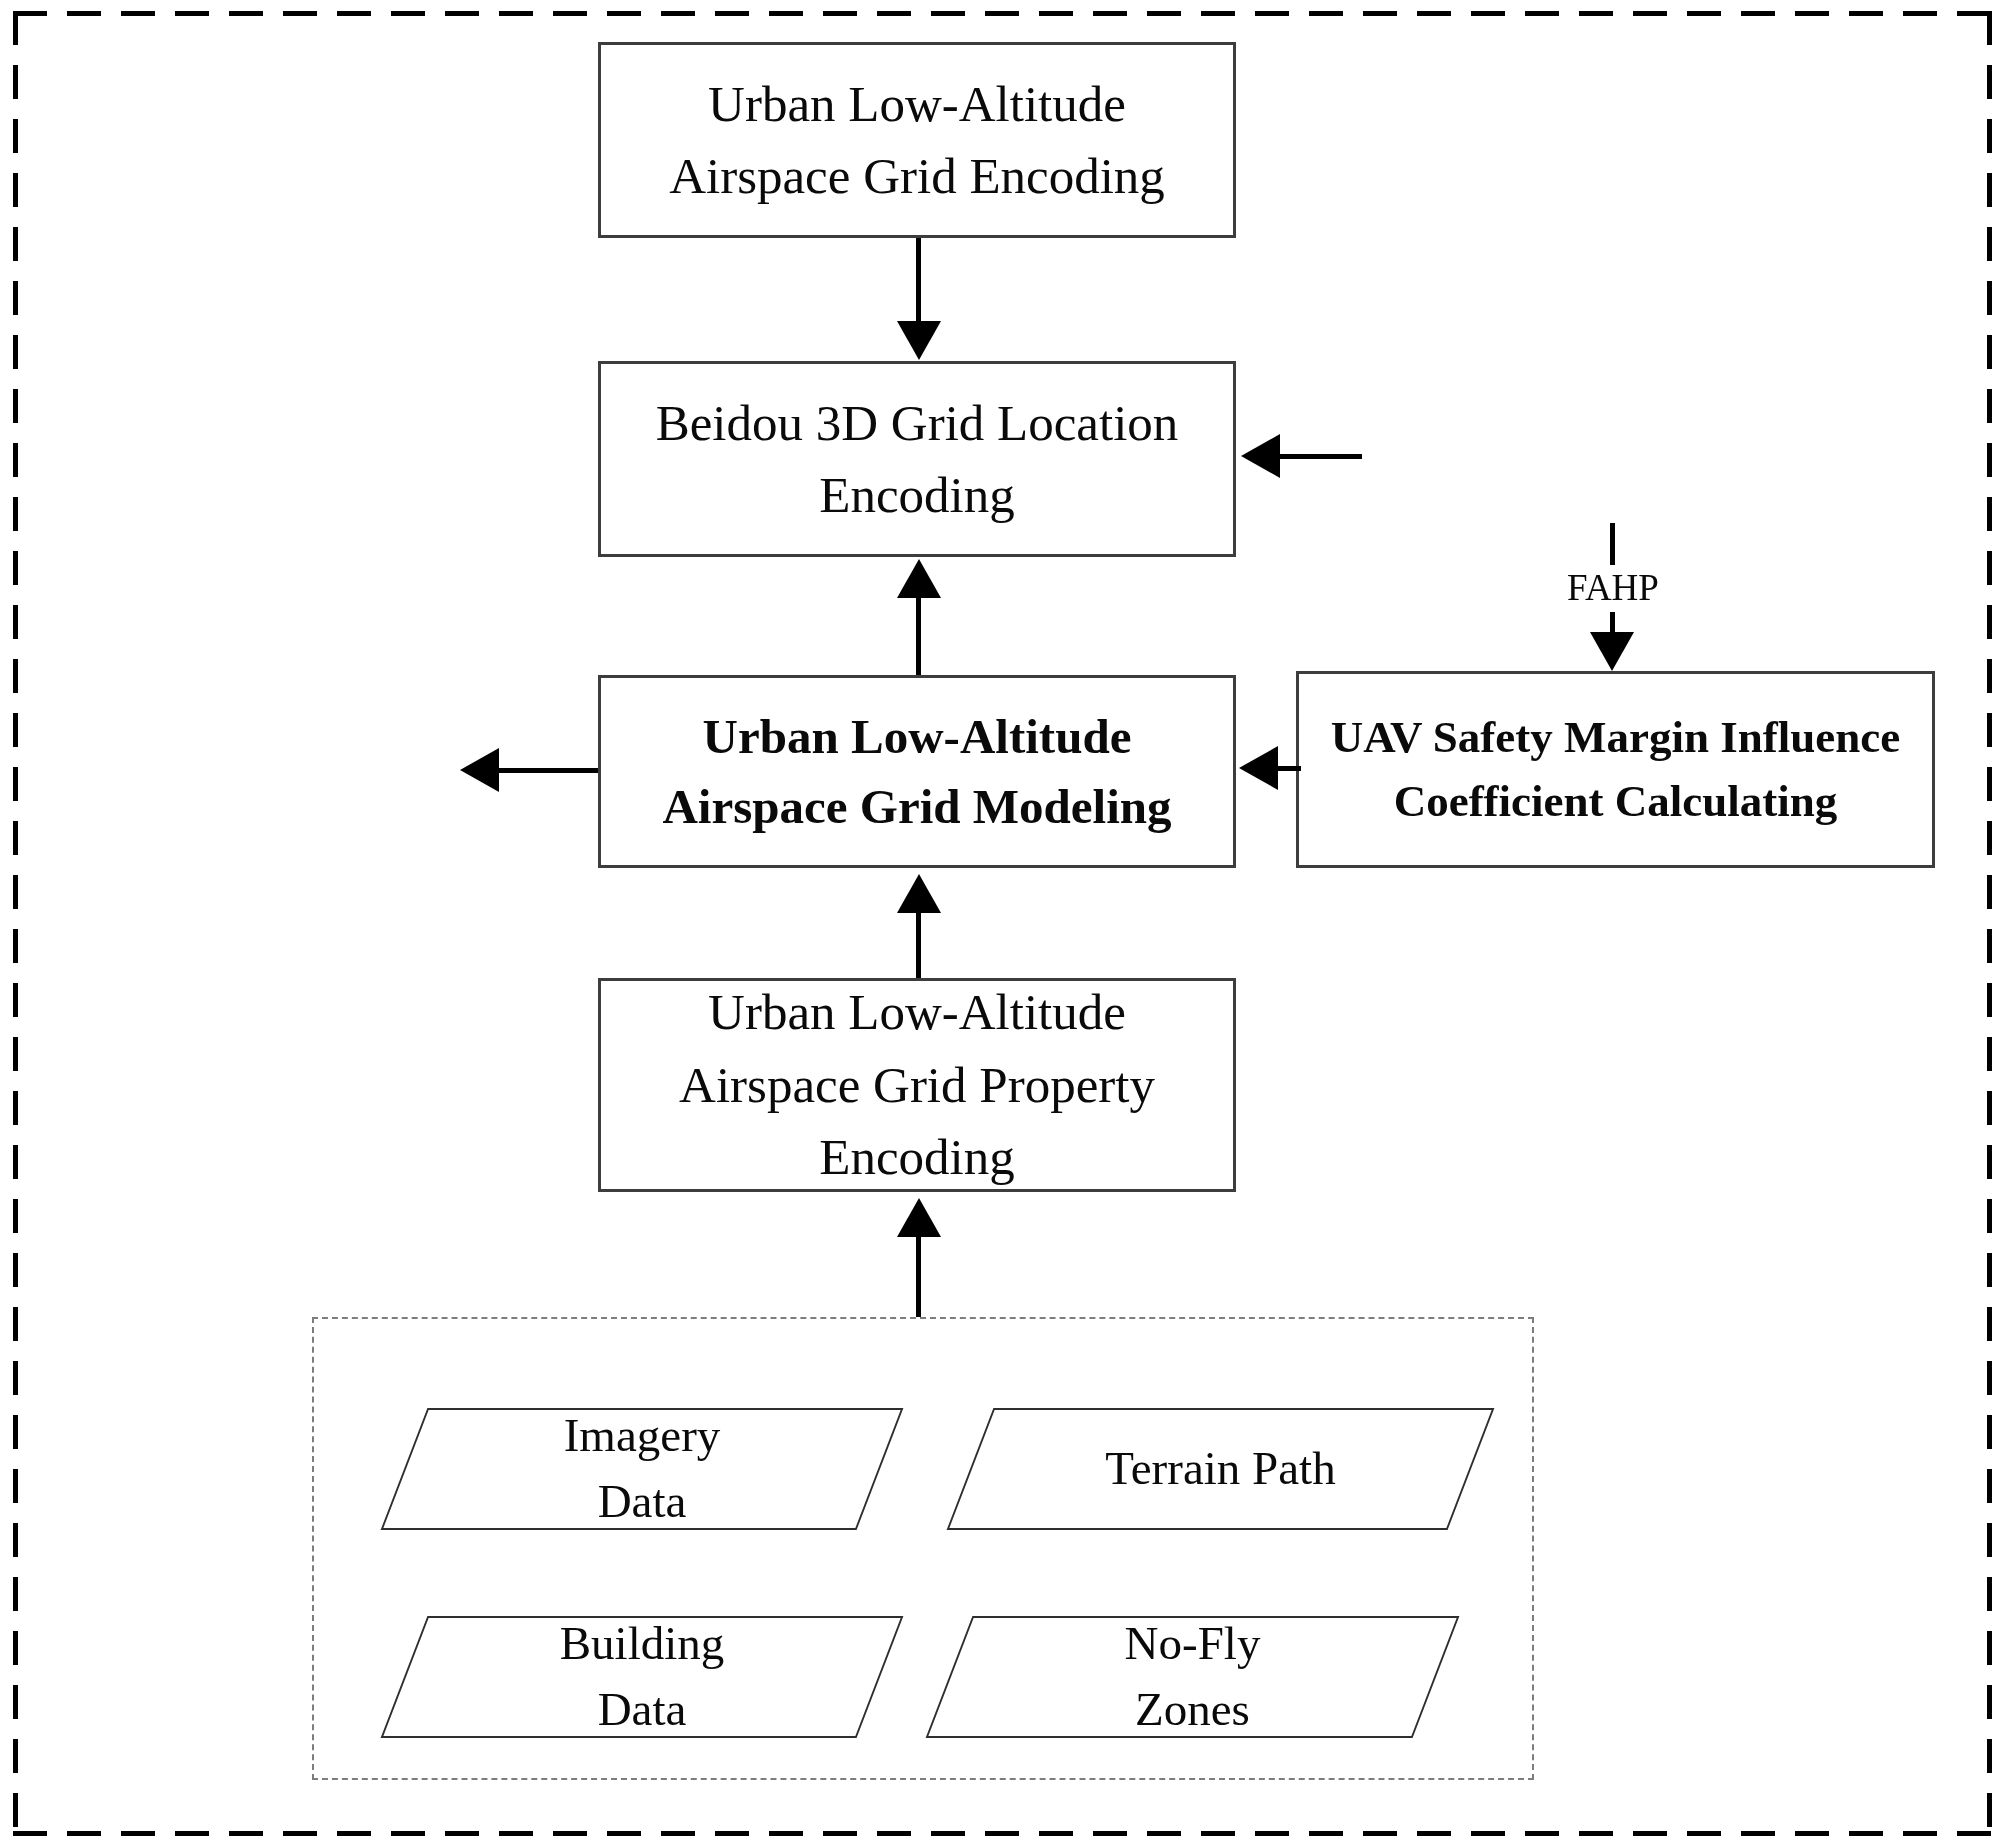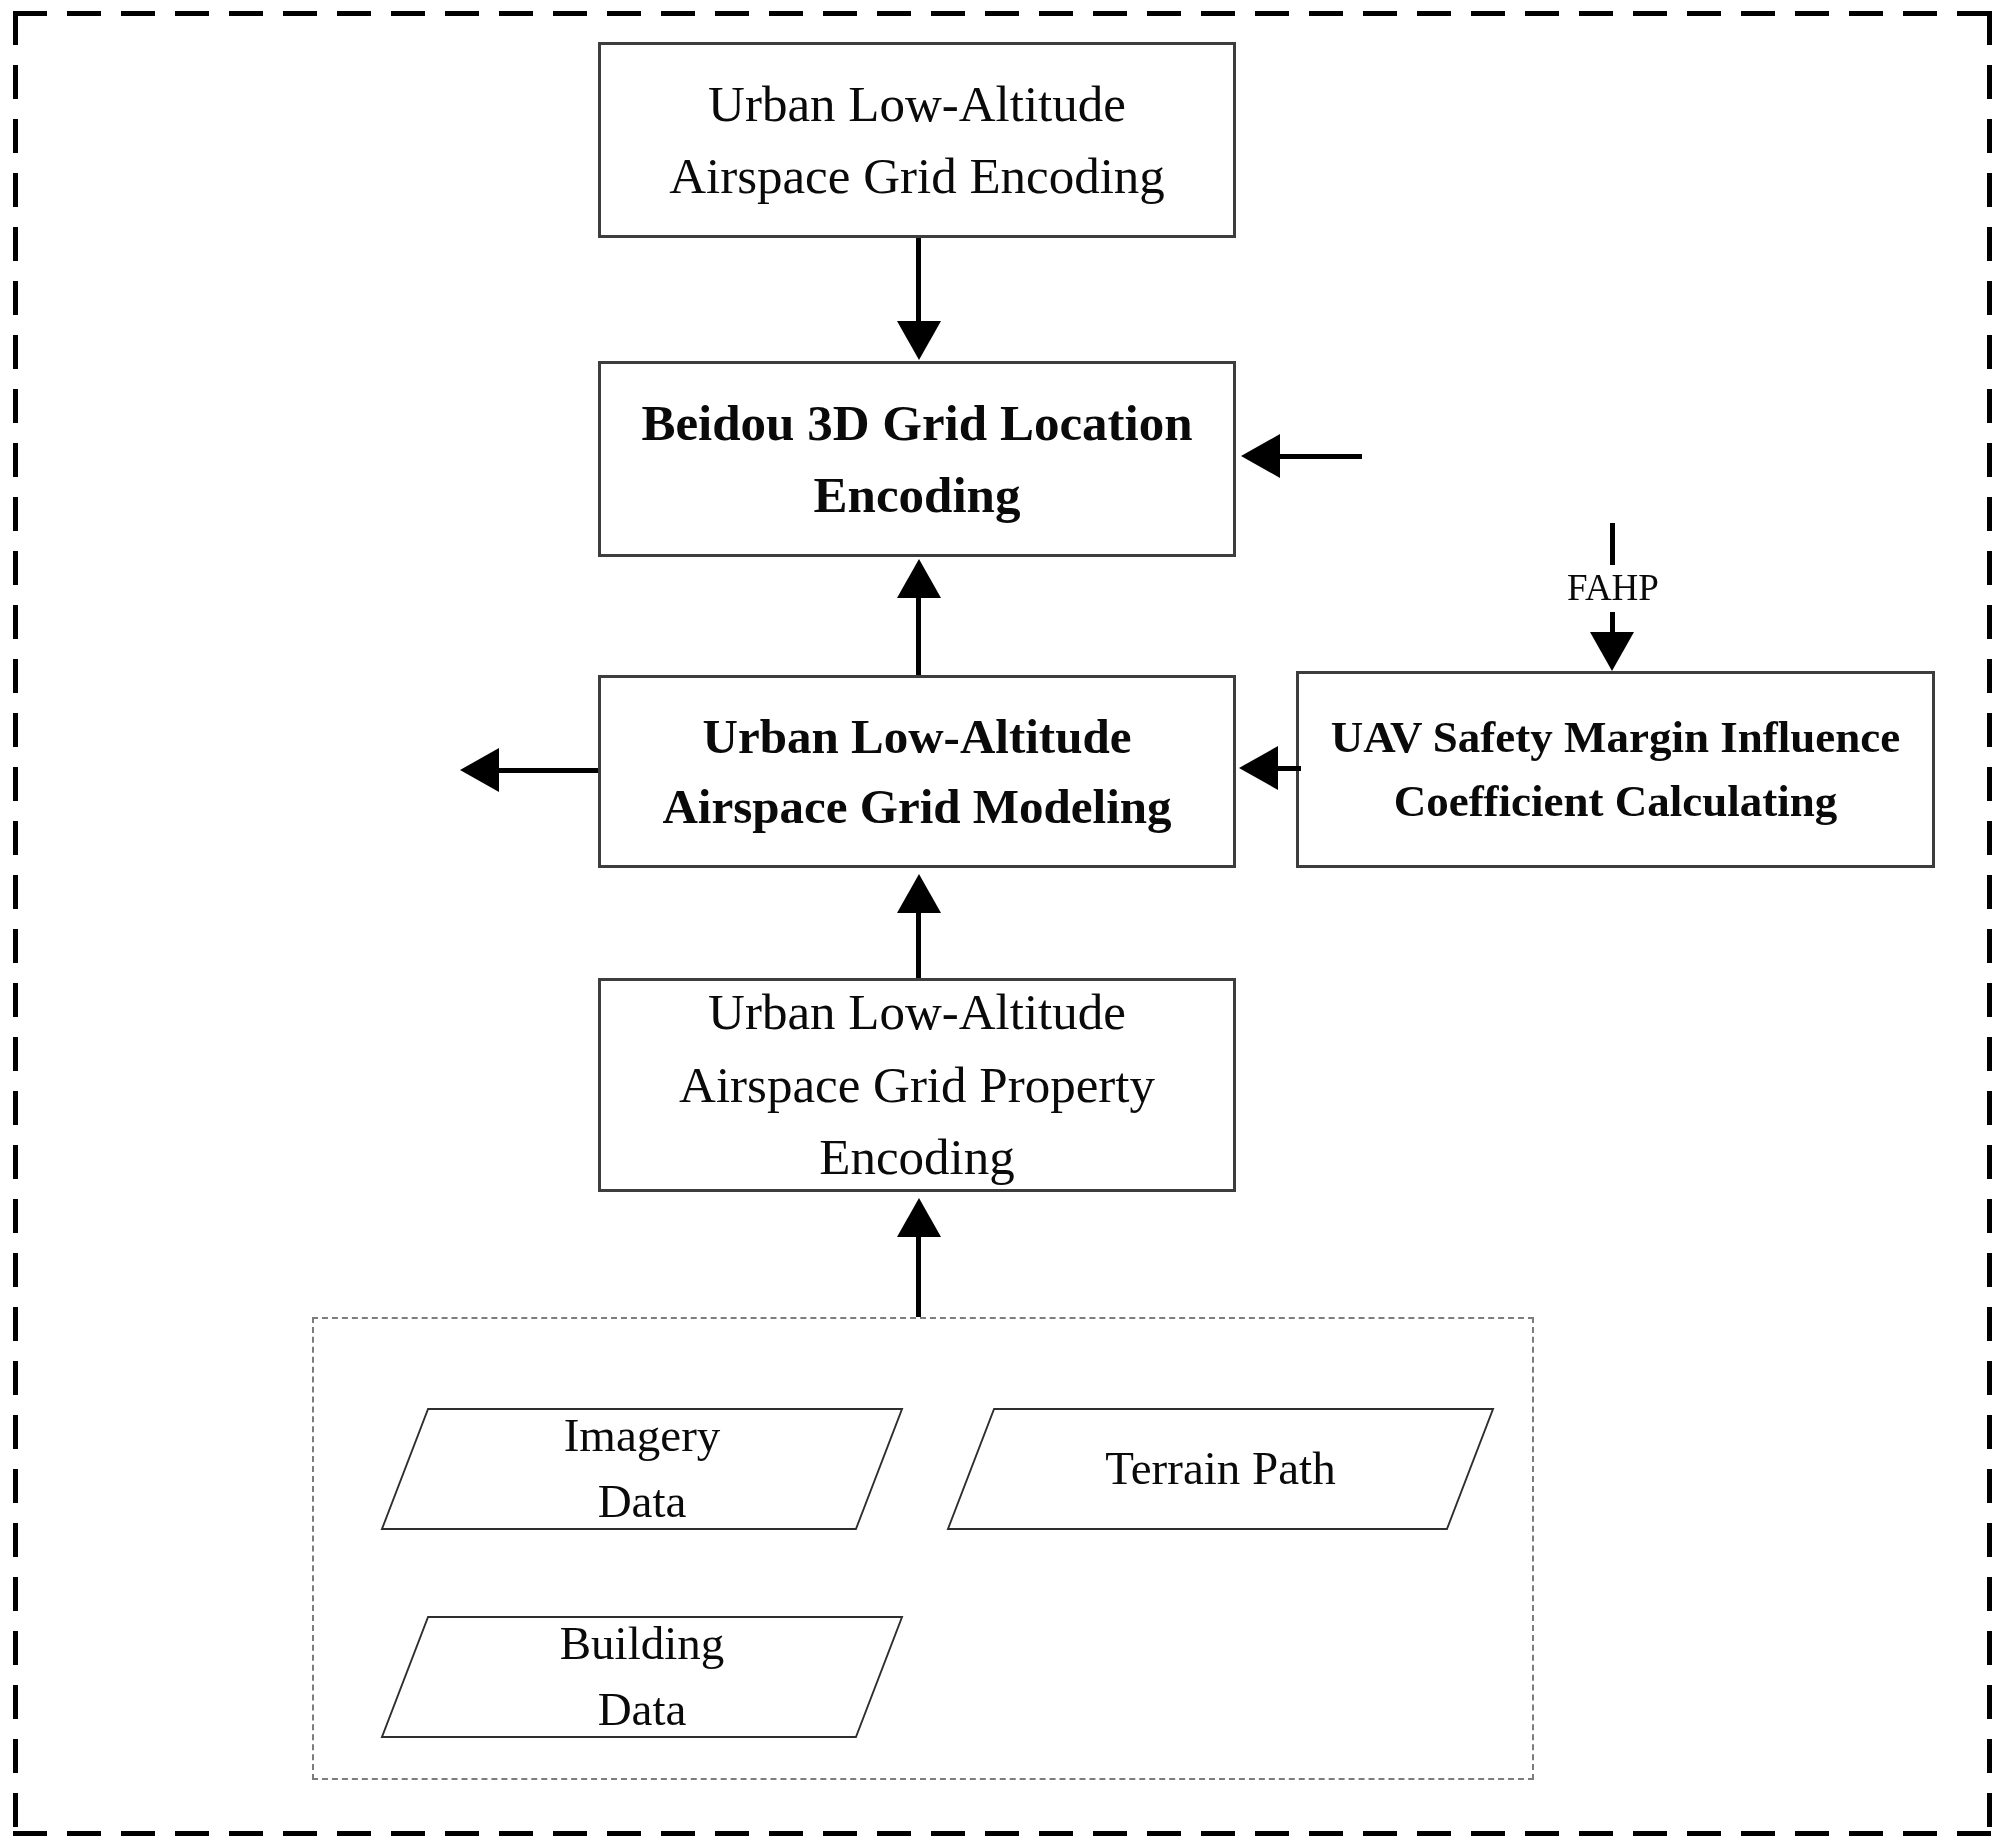--- a/index.html
+++ b/index.html
@@ -81,21 +81,21 @@
     position: absolute;
     background: #ffffff;
     text-align: center;
     font-size: 37px;
     line-height: 1.2;
     padding: 1.4px 0;
   }
 
   
   #n-grid-encoding { left: 598px;  top: 42px;   width: 638px; height: 196px; }
-  #n-beidou        { left: 598px;  top: 361px;  width: 638px; height: 196px; font-weight: bold; }
+  #n-beidou        { left: 598px;  top: 361px;  width: 638px; height: 196px; }
   #n-uav-safety    { left: 1296px; top: 671px;  width: 639px; height: 197px; font-size: 45px; }
   #n-modeling      { left: 598px;  top: 675px;  width: 638px; height: 193px; font-size: 49px; }
   #n-comparative   { left: 94px;  top: 296px;  width: 364px; height: 926px; font-size: 49px; line-height: 1.36; }
   #n-property      { left: 598px;  top: 978px; width: 638px; height: 214px; }
 
   #n-drone    { left: 1332px; top: 390px;  width: 560px; height: 134px; }
   #n-imagery  { left: 379px;  top: 1408px; width: 526px; height: 122px; }
   #n-terrain  { left: 945px; top: 1408px; width: 551px; height: 122px; }
   #n-building { left: 379px;  top: 1616px; width: 526px; height: 122px; }
   #n-nofly    { left: 924px; top: 1616px; width: 537px; height: 122px; }
@@ -142,20 +142,25 @@
     <div class="skew"></div>
     <div class="plabel">Terrain Path</div>
   </div>
 
   <div class="pgram" id="n-building">
     <div class="skew"></div>
     <div class="plabel">Building
 Data</div>
   </div>
 
+  <div class="pgram" id="n-nofly">
+    <div class="skew"></div>
+    <div class="plabel">No-Fly
+Zones</div>
+  </div>
 
   <div class="ln" style="left:916px; top:238px; width:5px; height:85px;"></div>
   <div class="ah down" style="left:897px; top:321px;"></div>
 
   <div class="ln" style="left:1277px; top:454px; width:85px; height:5px;"></div>
   <div class="ah left" style="left:1241px; top:434px;"></div>
 
   <div class="ln" style="left:1610px; top:523px; width:5px; height:113px;"></div>
   <div class="edge-label" style="left:1523px; top:565px; width:180px;">FAHP</div>
   <div class="ah down" style="left:1590px; top:632px;"></div>

